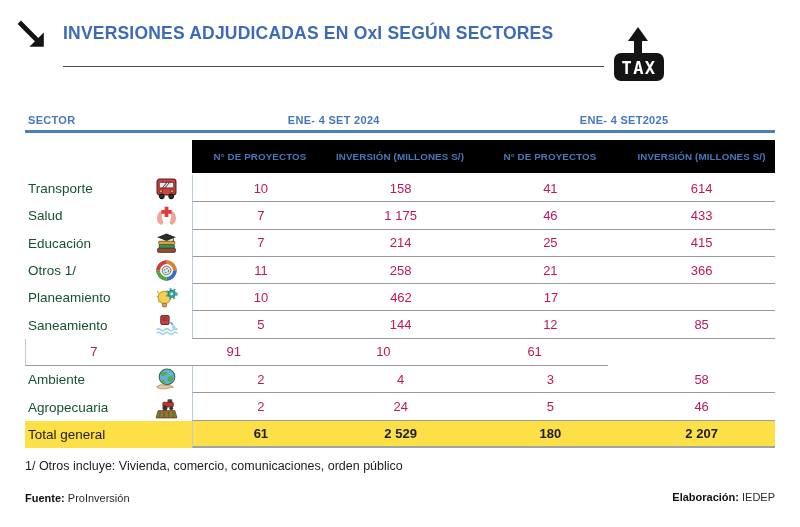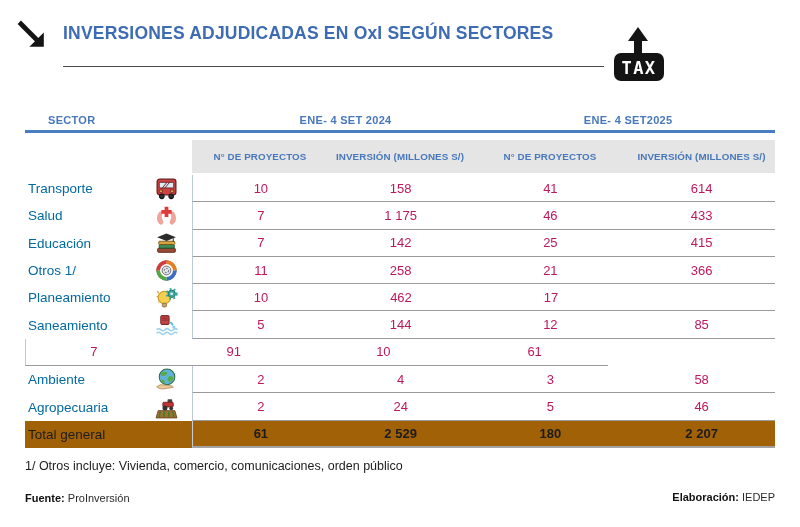--- a/index.html
+++ b/index.html
@@ -14,47 +14,47 @@
     font-size:17.5px;font-weight:bold;color:#3d6cb4;letter-spacing:.2px;
   }
   .title-rule{position:absolute;left:63px;top:66px;width:541px;border-top:1.6px solid #4a4a4a;}
   .tax-icon{position:absolute;left:606px;top:26px;width:64px;height:58px;}
   
   .thead{
     position:absolute;left:25px;top:102px;width:750px;height:28px;
     display:flex;align-items:flex-end;border-bottom:3px solid #4a7ec2;
     color:#4878bc;font-weight:bold;font-size:11px;letter-spacing:.3px;
   }
-  .th-sector{width:167px;padding-left:3px;padding-bottom:4px;margin-left:20px;}
+  .th-sector{width:167px;padding-left:3px;padding-bottom:4px;}
   .th-g1{width:280px;text-align:center;padding-bottom:4px;margin-top:22px;}
   .th-g2{width:303px;text-align:center;padding-bottom:4px;}
   .band{
     position:absolute;left:192px;top:140px;width:583px;height:33px;
-    background:#e5e5e5;display:flex;align-items:center;
+    background:#000000;display:flex;align-items:center;
     color:#4878bc;font-weight:bold;font-size:9.8px;letter-spacing:.1px;
   }
   .band > div{text-align:center;}
   .bc1{width:136px;} .bc2{width:144px;} .bc3{width:156px;} .bc4{width:147px;}
   
   .rows{position:absolute;left:25px;top:175px;width:750px;}
   .trow{display:flex;height:27.3px;align-items:stretch;}
   .sector-cell{
     width:167px;display:flex;align-items:center;justify-content:space-between;
     padding-left:3px;padding-right:13px;box-sizing:border-box;
   }
-  .sector-name{font-size:13.5px;color:#0369a1;}
+  .sector-name{font-size:13.5px;color:#14532d;}
   .sector-ico{width:25px;height:25px;flex:0 0 auto;}
   .sector-ico svg{width:25px;height:25px;display:block;}
   .data-area{
     width:583px;display:flex;align-items:center;
     border-left:1px solid #bcc9d8;border-bottom:1px solid #9b9b9b;box-sizing:border-box;
   }
   .data-area > div{text-align:center;font-size:13px;color:#be185d;}
   .dc1{width:136px;} .dc2{width:144px;} .dc3{width:156px;} .dc4{width:147px;}
-  .trow-total{display:flex;height:27.5px;background:#a16207;align-items:stretch;}
+  .trow-total{display:flex;height:27.5px;background:#fde047;align-items:stretch;}
   .trow-total .sector-cell{padding-right:13px;}
   .trow-total .data-area{border-bottom:2px solid #a3a3a3;border-left:1px solid #c4cdd6;}
   .trow-total .data-area > div{font-weight:bold;color:#1c1c1c;}
   .total-label{font-size:13.5px;color:#1c1c1c;}
   
   .footnote{position:absolute;left:25px;top:459px;font-size:12.5px;color:#1d1d1d;}
   .srcline{position:absolute;left:25px;top:492px;font-size:11px;color:#2a2a2a;}
   .elabline{position:absolute;right:25px;top:491px;font-size:11px;color:#2a2a2a;}
   .blab{font-weight:bold;color:#111;}
 </style>
@@ -142,21 +142,21 @@
           <rect x="5" y="13" width="14.5" height="3.5" rx="1" fill="#3e8e5a" stroke="#1b4a2b" stroke-width="0.8"></rect>
           <rect x="4.5" y="9.8" width="15.5" height="3.2" rx="1" fill="#d8a33c" stroke="#6e5110" stroke-width="0.8"></rect>
           <polygon points="12,2.5 21,6 12,9.5 3,6" fill="#2b2b2b"></polygon>
           <line x1="18.5" y1="7" x2="18.5" y2="10.5" stroke="#2b2b2b" stroke-width="0.9"></line>
           <rect x="17.7" y="10.5" width="1.6" height="2" fill="#e8b84b"></rect>
         </svg>
           </span>
       </div>
       <div class="data-area">
         <div class="dc1">7</div>
-        <div class="dc2">142</div>
+        <div class="dc2">214</div>
         <div class="dc3">25</div>
         <div class="dc4">415</div>
       </div>
     </div>
 
     <div class="trow">
       <div class="sector-cell">
         <span class="sector-name">Otros 1/</span>
         <span class="sector-ico">
             <svg viewBox="0 0 24 24">

